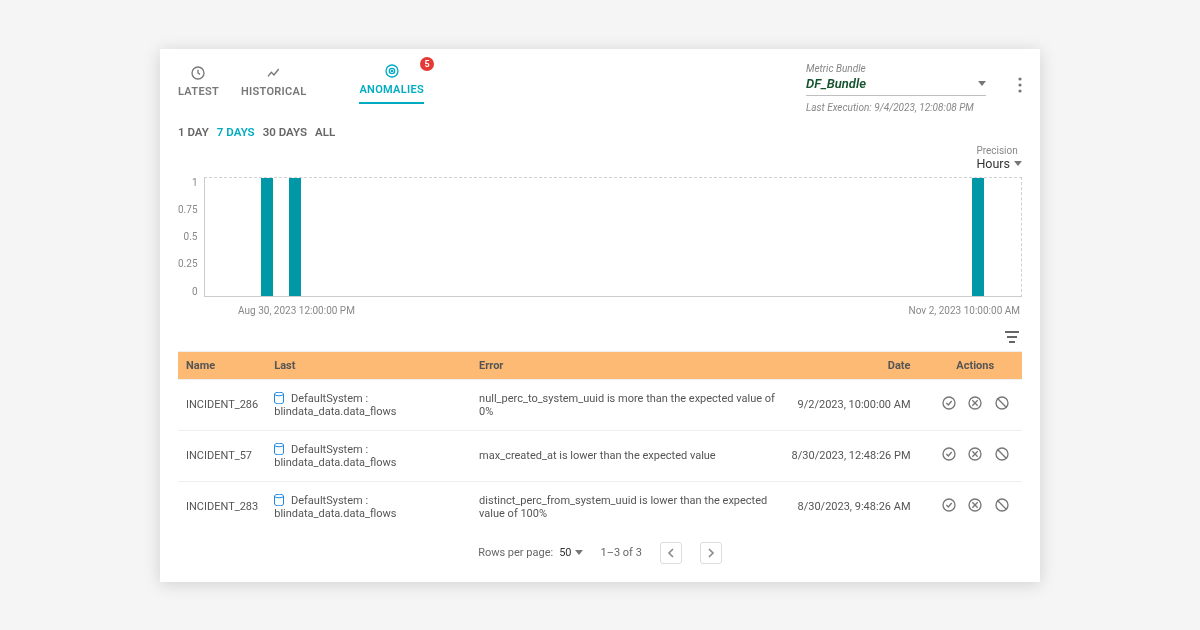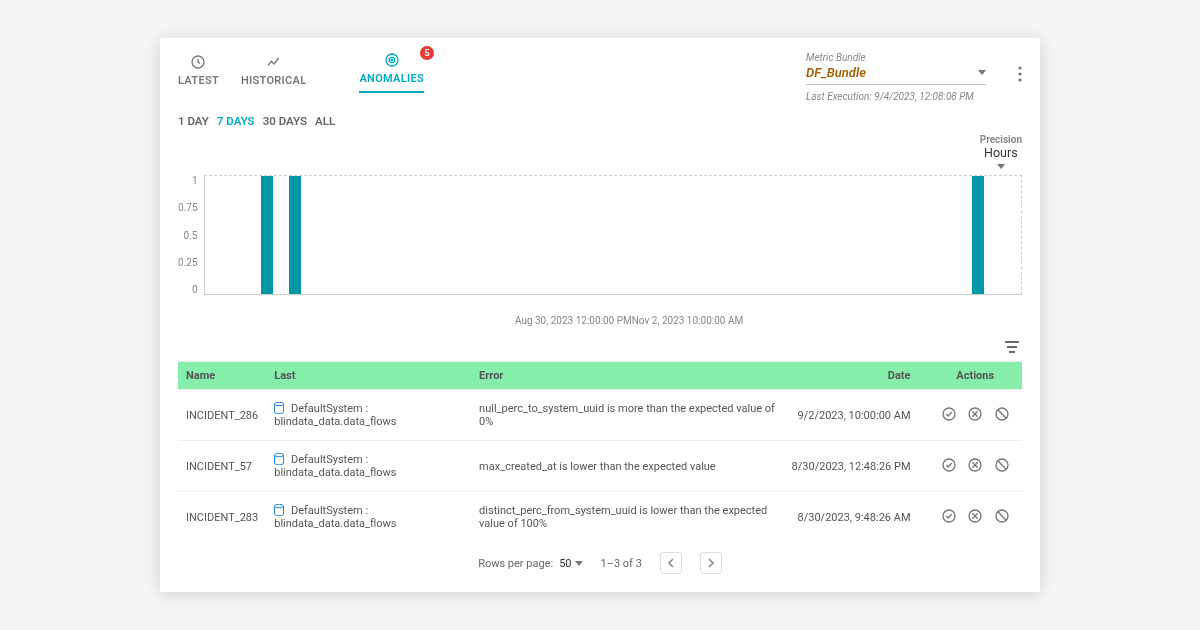--- a/index.html
+++ b/index.html
@@ -31,52 +31,52 @@
   .badge {
     position: absolute; top: -6px; right: -10px;
     background: #e53935; color: #fff; border-radius: 50%;
     width: 14px; height: 14px; font-size: 9px; font-weight: 700;
     display:flex; align-items:center; justify-content:center;
   }
   .spacer { flex: 1; }
   .bundle { width: 180px; font-style: italic; }
   .bundle .lbl { font-size: 10px; color: #888; }
   .bundle .sel { display:flex; align-items:center; justify-content:space-between; border-bottom:1px solid #bfbfbf; padding:2px 0 4px; cursor:pointer; }
-  .bundle .val { font-size: 13px; color:#a16207; font-weight:600; }
+  .bundle .val { font-size: 13px; color:#14532d; font-weight:600; }
   .last-exec { font-size: 10px; color:#888; margin-top:6px; }
   .more-btn { margin-left: 10px; display:flex; align-items:center; cursor:pointer; color:#777; padding-top:14px;}
   
   .range-row { display:flex; gap:8px; margin-top:12px; font-size:11.5px; font-weight:600; color:#666;}
   .range-row .ritm { cursor:pointer; }
   .range-row .ritm.active { color:#00acc1; }
   
   .precision-row { display:flex; justify-content:flex-end; margin-top:6px; }
   .precision { text-align:left; cursor:pointer;}
-  .precision .plbl { font-size:10px; color:#888;font-weight:bold; }
-  .precision .pval { font-size:12.5px; color:#333; display:flex; align-items:center; gap:4px;flex-direction:column;}
+  .precision .plbl { font-size:10px; color:#888; }
+  .precision .pval { font-size:12.5px; color:#333; display:flex; align-items:center; gap:4px;}
   
   .chart-area { display:flex; margin-top:2px; }
   .y-axis { display:flex; flex-direction:column; justify-content:space-between; align-items:flex-end; font-size:10px; color:#888; padding-right:6px; height:120px; margin-top:4px;}
   .chart-box { flex:1; position:relative; }
   .plot {
     height:120px; border:1px dashed #d0d0d0; border-left:none; border-bottom:1px solid #ccc;
     position:relative; background:#fff; margin-top:4px;
   }
   .plot::before { content:''; position:absolute; left:0; top:0; bottom:0; width:1px; background:#ccc;}
   .bar { position:absolute; bottom:0; width:12px; background:#0097a7; }
   .bar.b1 { left:7%; height:100%; }
   .bar.b2 { left:10.5%; height:100%; }
   .bar.b3 { left:94%; height:100%; }
-  .x-axis { display:flex; justify-content:center; font-size:10px; color:#888; padding:20px 2px 0; }
+  .x-axis { display:flex; justify-content:space-between; font-size:10px; color:#888; padding:8px 2px 0; }
   
   .filter-row { display:flex; justify-content:flex-end; margin-top:14px; padding-right:2px; }
   .filter-row .fic { cursor:pointer; color:#666; }
   
   table { width:100%; border-collapse:collapse; font-size:11px; margin-top:4px;}
-  thead th { text-align:left; font-weight:700; color:#555; background:#86efac; padding:7px 8px; border-top:1px solid #eee;}
+  thead th { text-align:left; font-weight:700; color:#555; background:#fdba74; padding:7px 8px; border-top:1px solid #eee;}
   thead th.date { text-align:right; padding-right:18px;}
   thead th.actions { text-align:center; }
   tbody td { padding:12px 8px; border-top:1px solid #eee; color:#555; vertical-align:middle;}
   tbody td.date { text-align:right; padding-right:18px; white-space:nowrap;}
   .scope-ic { display:inline-flex; vertical-align:-2px; margin-right:4px; color:#1e88e5;}
   .act-cell { white-space:nowrap; text-align:center;}
   .act-btn { display:inline-flex; width:16px; height:16px; align-items:center; justify-content:center; margin:0 4px; cursor:pointer; color:#777;}
   
   .pager { display:flex; justify-content:center; align-items:center; gap:18px; font-size:11px; color:#666; margin-top:10px;}
   .pager .pp { display:flex; align-items:center; gap:6px;}

